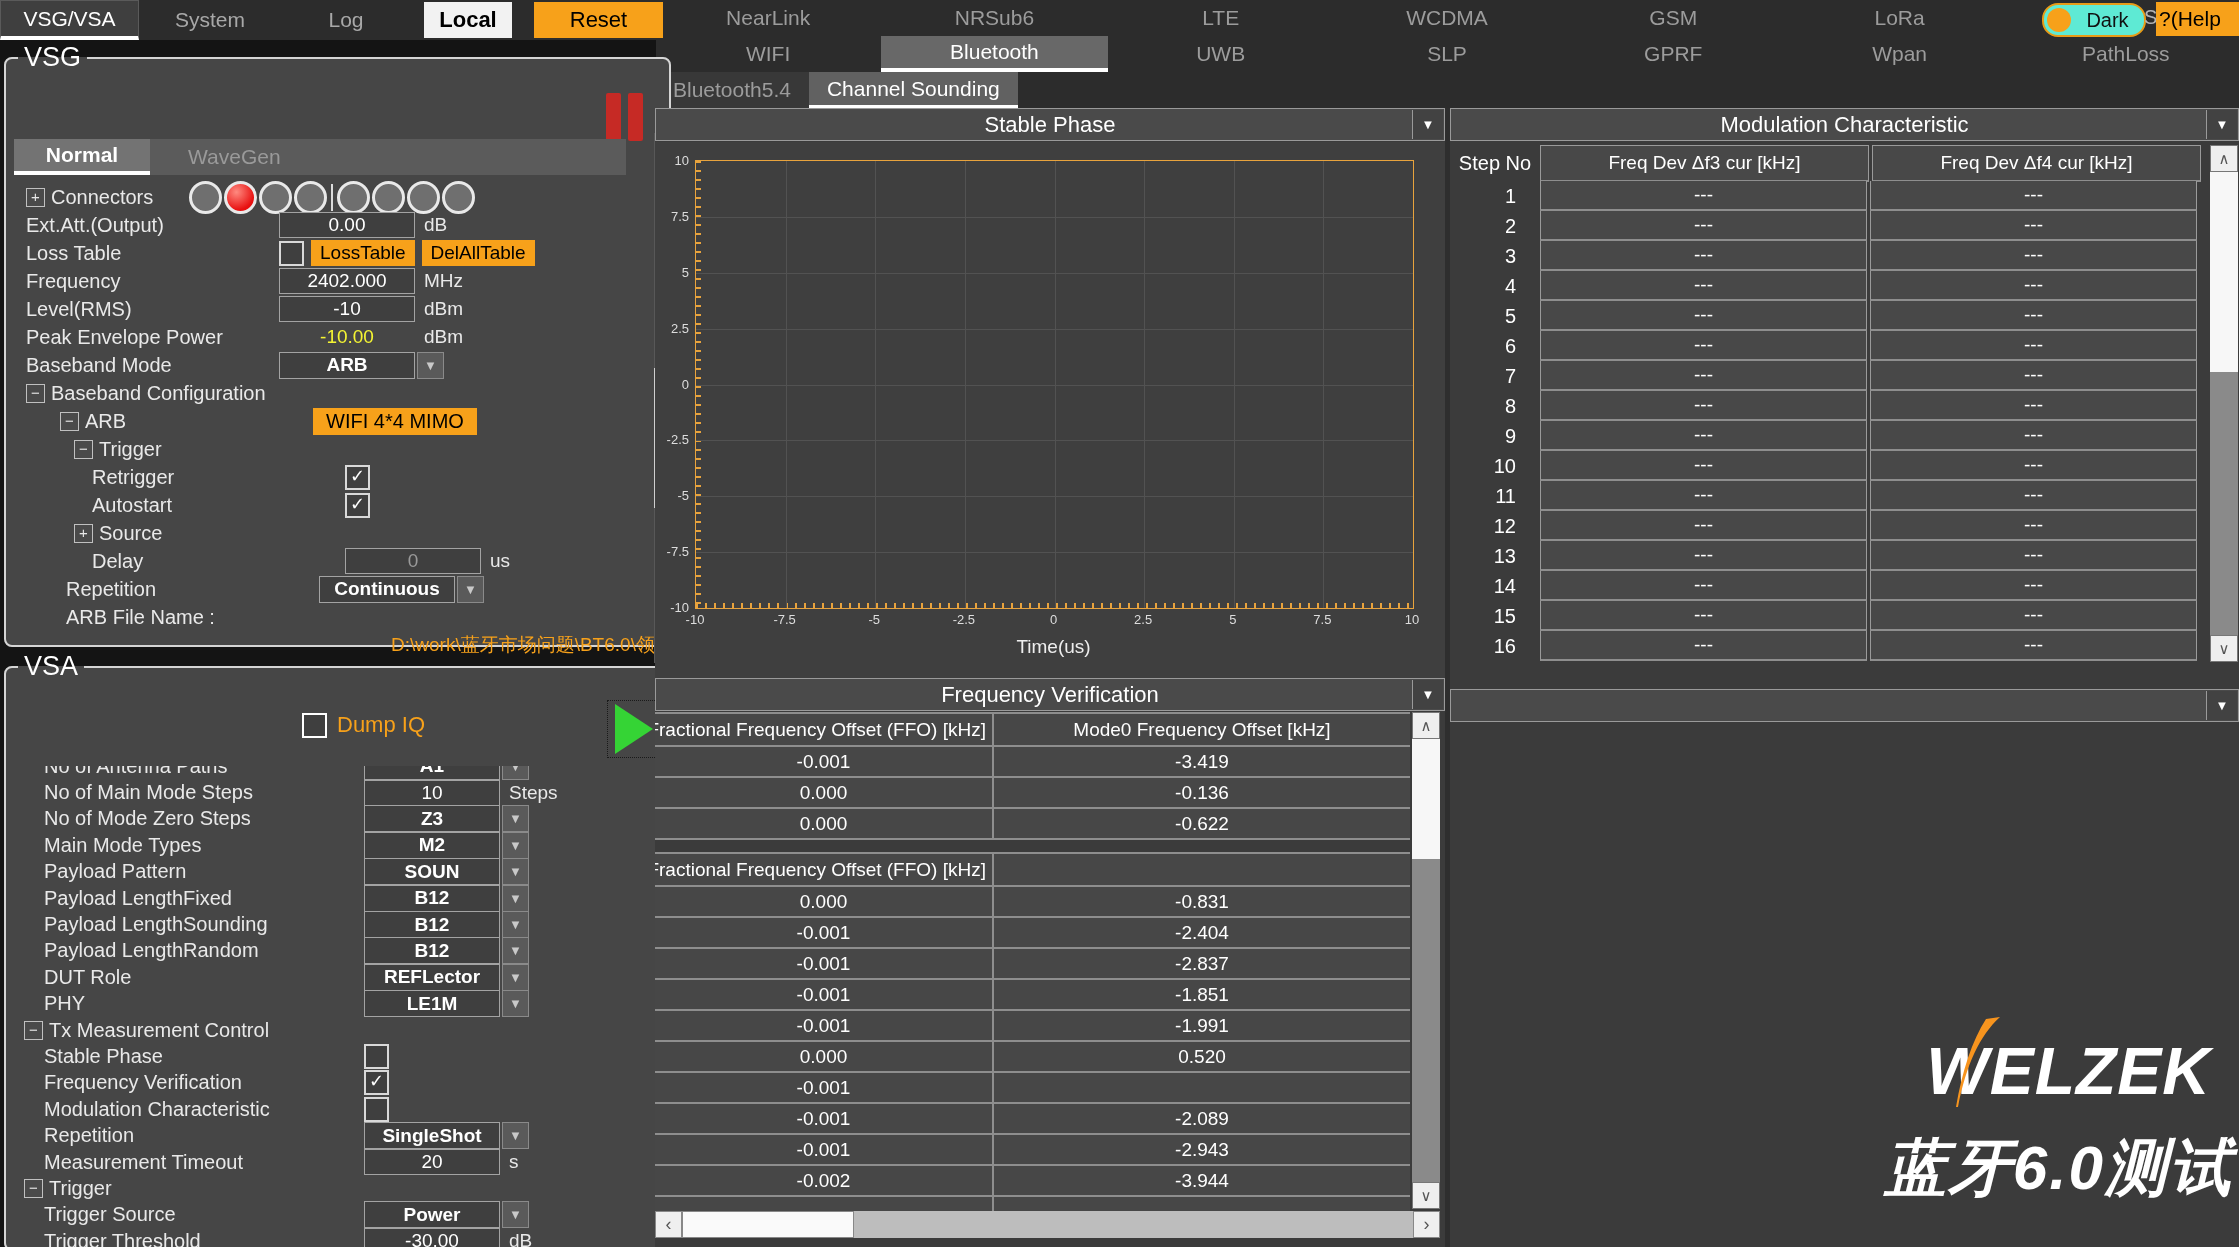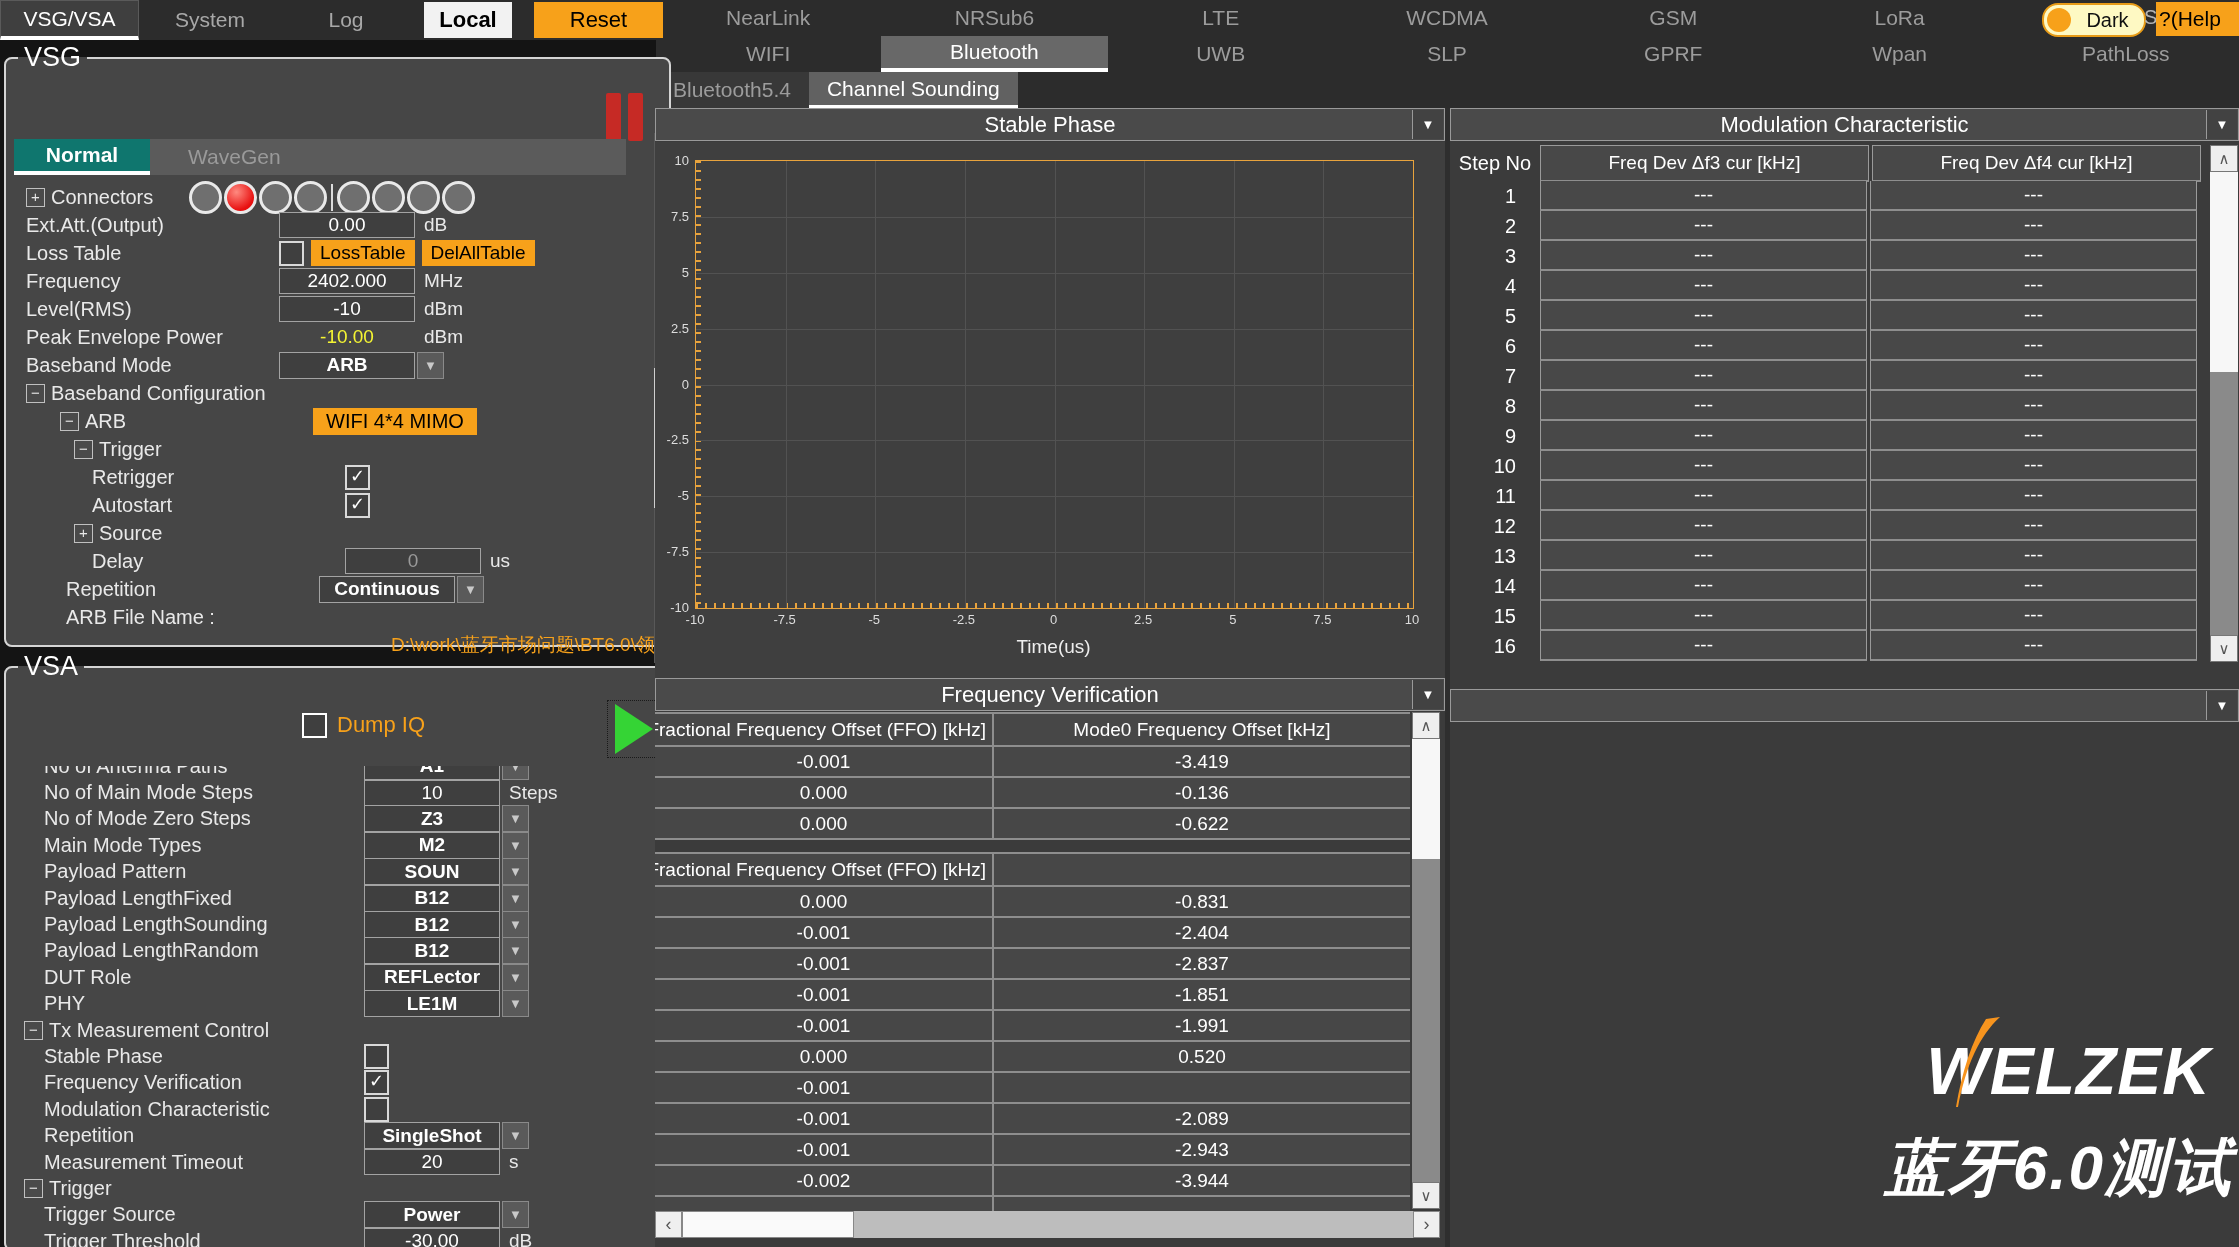--- a/index.html
+++ b/index.html
@@ -16,41 +16,41 @@
   .btn-reset{position:absolute;left:534px;top:2px;width:129px;height:36px;background:#f7a11a;color:#000;
              font-size:22px;display:flex;align-items:center;justify-content:center;}
   .nav-row{position:absolute;left:655px;width:1584px;height:36px;display:grid;grid-template-columns:repeat(7,1fr);}
   #nav-row-1{top:0;} #nav-row-2{top:36px;}
   .nav-item{display:flex;align-items:center;justify-content:center;font-size:21px;color:#9c9c9c;}
   .nav-item.active{background:#686868;color:#fff;border-bottom:4px solid #fff;}
   #nav-row-3{position:absolute;left:655px;top:72px;height:36px;display:flex;background:#383838;}
   #nav-row-3 .nav-item{padding:0 18px;}
   #nav-row-3 .nav-item.active{background:#616161;border-bottom:3px solid #fff;}
   #dark-toggle{position:absolute;left:2042px;top:3px;width:100px;height:30px;border:2px solid #e79b17;border-radius:16px;
-               background:#fef9c3;display:flex;align-items:center;}
+               background:#5eead4;display:flex;align-items:center;}
   #dark-knob{width:24px;height:24px;border-radius:50%;background:#f7a11a;margin-left:3px;}
   #dark-label{flex:1;text-align:center;color:#111;font-size:20px;}
   #stray-s{position:absolute;left:2144px;top:6px;color:#b5b5b5;font-size:20px;}
   #help-btn{position:absolute;left:2156px;top:2px;width:83px;height:34px;background:#f7a11a;color:#000;
             font-size:21px;display:flex;align-items:center;padding-left:3px;overflow:hidden;}
 
   
   #left-backing{position:absolute;left:0;top:40px;width:656px;height:1207px;background:#141414;}
   fieldset.panel{position:absolute;left:4px;width:647px;margin:0;background:#464646;
                  border:2px solid #d5d5d5;border-radius:8px;padding:0 8px;}
   fieldset.panel legend{font-size:27px;color:#fff;padding:0 6px;margin-left:4px;font-weight:normal;}
   #vsg-panel{top:42px;height:601px;}
   #vsa-panel{top:651px;height:596px;}
 
   #vsg-pause{position:absolute;right:26px;top:20px;display:flex;gap:7px;}
   #vsg-pause div{width:15px;height:48px;background:#c62a25;border-radius:2px;}
 
   #vsg-tabs{position:absolute;left:8px;top:66px;width:612px;height:36px;background:#5b5b5b;display:flex;}
   .vtab{display:flex;align-items:center;justify-content:center;font-size:21px;}
-  .vtab.active{width:136px;background:#0f766e;color:#fff;font-weight:bold;border-bottom:4px solid #fff;}
+  .vtab.active{width:136px;background:#737373;color:#fff;font-weight:bold;border-bottom:4px solid #fff;}
   .vtab.inactive{color:#9a9a9a;padding-left:38px;}
 
   .rows{position:absolute;left:6px;right:22px;}
   #vsg-rows{top:110px;}
   #vsa-rows{top:84px;bottom:0;overflow:hidden;}
   .row{display:flex;align-items:center;height:28px;}
   #vsa-rows .row{height:26.4px;}
   .row-label{display:flex;align-items:center;flex-shrink:0;font-size:20px;color:#e9e9e9;white-space:nowrap;}
   #vsg-rows .row-label{width:253px;}
   #vsa-rows .row-label{width:320px;}

